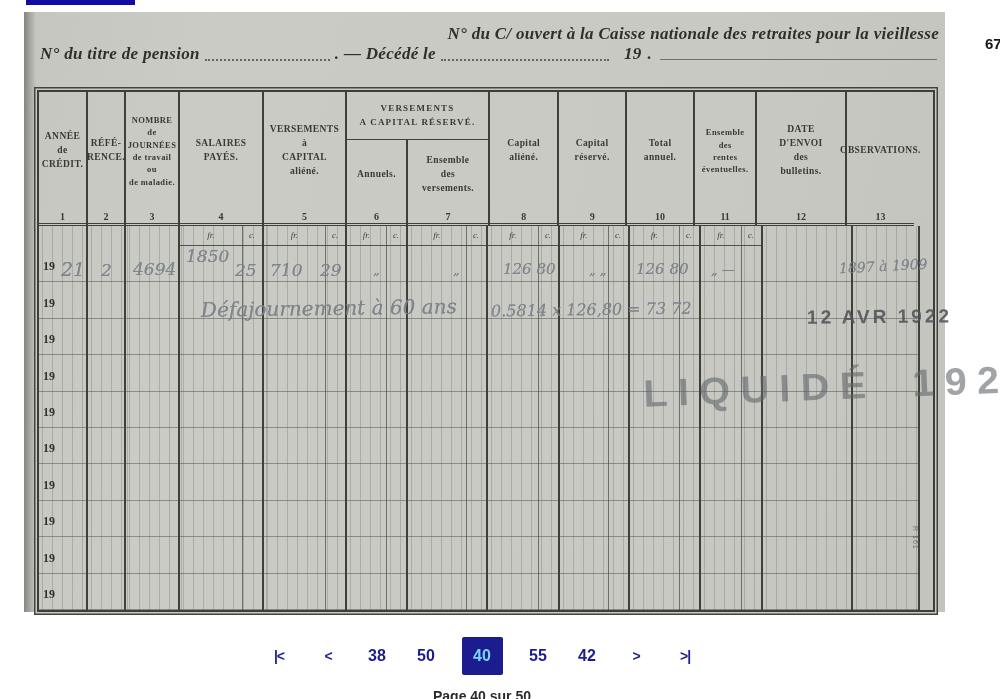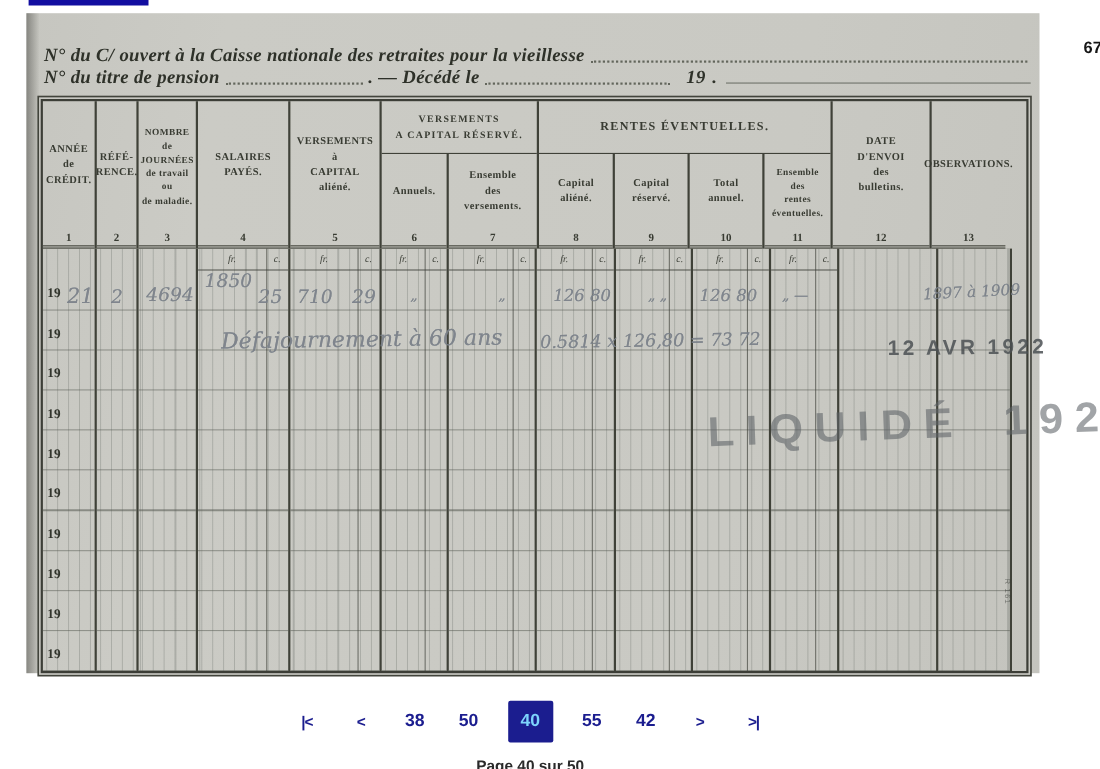--- a/index.html
+++ b/index.html
@@ -10,22 +10,22 @@
   .top-tab { position:absolute; left:26px; top:0; width:109px; height:5px; background:#120da0; }
   .side-page-label { position:absolute; left:985px; top:35px; font:600 15px "Liberation Sans",sans-serif; color:#161616; }
 
   
   .scan { position:absolute; left:24px; top:12px; width:921px; height:600px;
           background:linear-gradient(100deg,#c6c6c0 0%, #cbcbc5 18%, #c9c9c3 70%, #c4c4be 100%); }
   .scan::before { content:""; position:absolute; left:0; top:0; bottom:0; width:12px;
           background:linear-gradient(90deg, rgba(55,55,50,.45), rgba(55,55,50,0)); }
   .scan-line { position:absolute; left:16px; right:6px; display:flex; align-items:flex-end;
           font:bold italic 17px "Liberation Serif", serif; color:#2e3129; letter-spacing:.3px; white-space:nowrap; }
-  .scan-line1 { top:24px; height:24px; }
-  .scan-line2 { top:44px; height:24px; }
+  .scan-line1 { top:12px; height:24px;flex-direction:column; }
+  .scan-line2 { top:28px; height:24px; }
   .leader { border-bottom:2px dotted #63665c; margin:0 5px 3px 5px; height:1px; }
   .leader.grow { flex:1; }
   .l135 { width:125px; } .l170 { width:168px; }
   .rule-solid { flex:1; border-bottom:1.5px solid #6f726a; margin:0 2px 4px 8px; height:1px; }
   .yr19 { font:bold italic 17px "Liberation Serif",serif; padding:0 6px 0 10px; }
 
   
   .sheet-table { position:absolute; left:13px; top:78px; width:898px; height:522px;
           border:2px solid #3c3e37; box-shadow:0 0 0 1.5px #c9c9c3, 0 0 0 3px #42443c;
           display:flex; flex-direction:column; }
@@ -152,21 +152,20 @@
           </div>
           <div class="hsub w7">
             <div class="hlabel">Ensemble
 des
 versements.</div>
             <div class="colnum">7</div>
           </div>
         </div>
       </div>
       <div class="hgroup wg2">
-        <div class="group-label" style="font-size:11px">RENTES ÉVENTUELLES.</div>
         <div class="group-cols">
           <div class="hsub w8">
             <div class="hlabel">Capital
 aliéné.</div>
             <div class="colnum">8</div>
           </div>
           <div class="hsub w9">
             <div class="hlabel">Capital
 réservé.</div>
             <div class="colnum">9</div>

